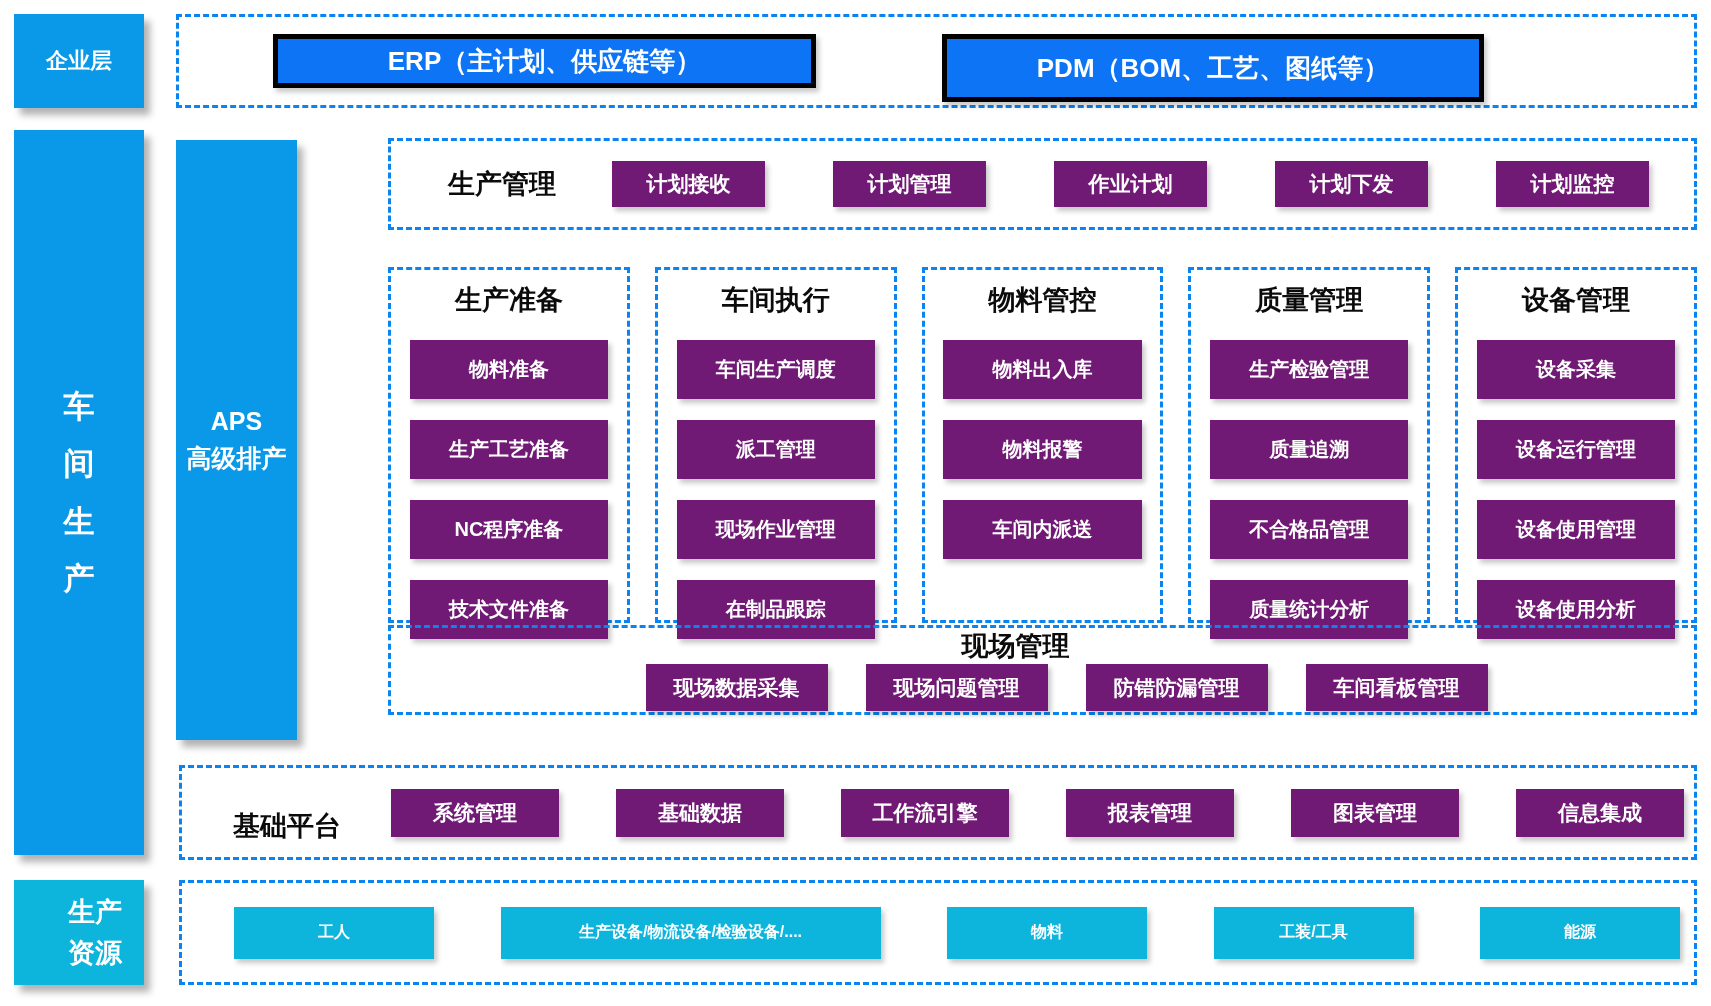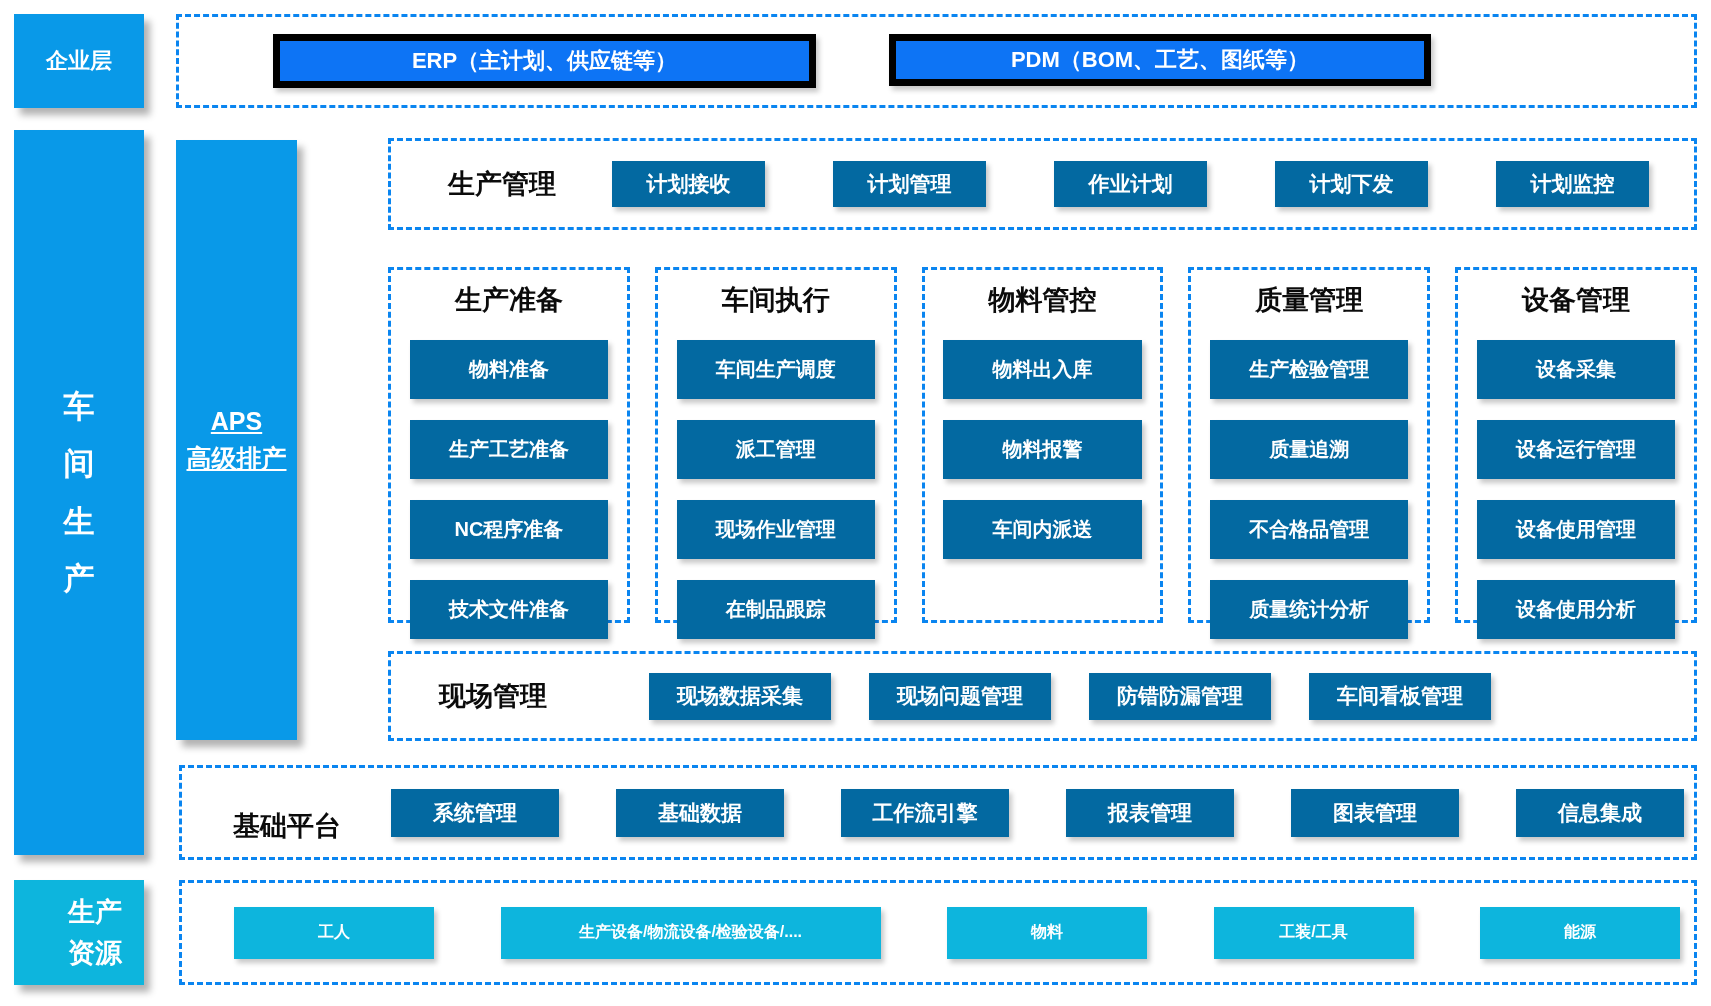--- a/index.html
+++ b/index.html
@@ -14,52 +14,52 @@
     background:#0999e8; color:#ffffff; font-weight:bold; text-align:center;
     display:flex; align-items:center; justify-content:center;
     box-shadow:6px 7px 7px rgba(0,0,0,0.30);
   }
 
   
   .dashed { border:3px dashed #0a85f0; }
 
   
   .chip {
-    background:#0369a1; color:#ffffff; font-weight:bold; font-size:21px;
+    background:#701a75; color:#ffffff; font-weight:bold; font-size:21px;
     display:flex; align-items:center; justify-content:center; text-align:center;
     box-shadow:3px 4px 5px rgba(0,0,0,0.22); flex-shrink:0;
   }
-  .chip.deep { background:#0d74f5; border:7px solid #000000; font-size:22px; }
+  .chip.deep { background:#0d74f5; border:5px solid #000000; font-size:26px; }
   .chip.cyan { background:#0db5dd; font-size:16px; }
 
   .heading { color:#0b0b0b; font-weight:bold; font-size:27px; flex-shrink:0; }
 
   
   #enterprise-box { left:14px; top:14px; width:130px; height:94px; font-size:22px; }
   #enterprise-panel { left:176px; top:14px; width:1521px; height:94px; }
   #erp-node { position:absolute; left:94px;  top:17px; width:543px; height:54px; }
-  #pdm-node { position:absolute; left:710px; top:17px; width:542px; height:52px; }
+  #pdm-node { position:absolute; left:763px; top:17px; width:542px; height:68px; }
 
   #workshop-box { left:14px; top:130px; width:130px; height:725px; font-size:31px; line-height:1.85; }
-  #aps-box { left:176px; top:140px; width:121px; height:600px; font-size:25px; line-height:1.5;text-decoration:underline; }
+  #aps-box { left:176px; top:140px; width:121px; height:600px; font-size:25px; line-height:1.5; }
 
   .rowpanel { display:flex; align-items:center; }
   .chiprow { display:flex; align-items:center; }
 
   #prod-mgmt-panel { left:388px; top:138px; width:1309px; height:92px; padding-left:57px; }
   #prod-mgmt-panel .heading { margin-right:56px; }
   #prod-mgmt-panel .chiprow { gap:68px; }
   #prod-mgmt-panel .chip { width:153px; height:46px; }
 
   #modules-row { left:388px; top:267px; width:1309px; height:356px; display:flex; gap:25px; }
   .module-col { flex:1; display:flex; flex-direction:column; align-items:center; padding-top:12px; }
   .module-col .heading { margin-bottom:1px; }
   .module-col .chip { width:84%; height:59px; margin-top:21px; font-size:20px; }
 
-  #site-panel { left:388px; top:651px; width:1309px; height:90px; padding-left:48px; }
+  #site-panel { left:388px; top:625px; width:1309px; height:90px; padding-left:48px;flex-direction:column; }
   #site-panel .heading { margin-right:102px; }
   #site-panel .chiprow { gap:38px;align-items:flex-end; }
   #site-panel .chip { width:182px; height:47px; }
 
   #platform-panel { left:179px; top:765px; width:1518px; height:95px; padding-left:51px; }
   #platform-panel .heading { margin-right:50px;margin-top:26px; }
   #platform-panel .chiprow { gap:57px; }
   #platform-panel .chip { width:168px; height:48px; }
 
   #resource-box { left:14px; top:880px; width:130px; height:105px; font-size:27px; line-height:1.5; background:#0db5dd;padding-left:32px; }

